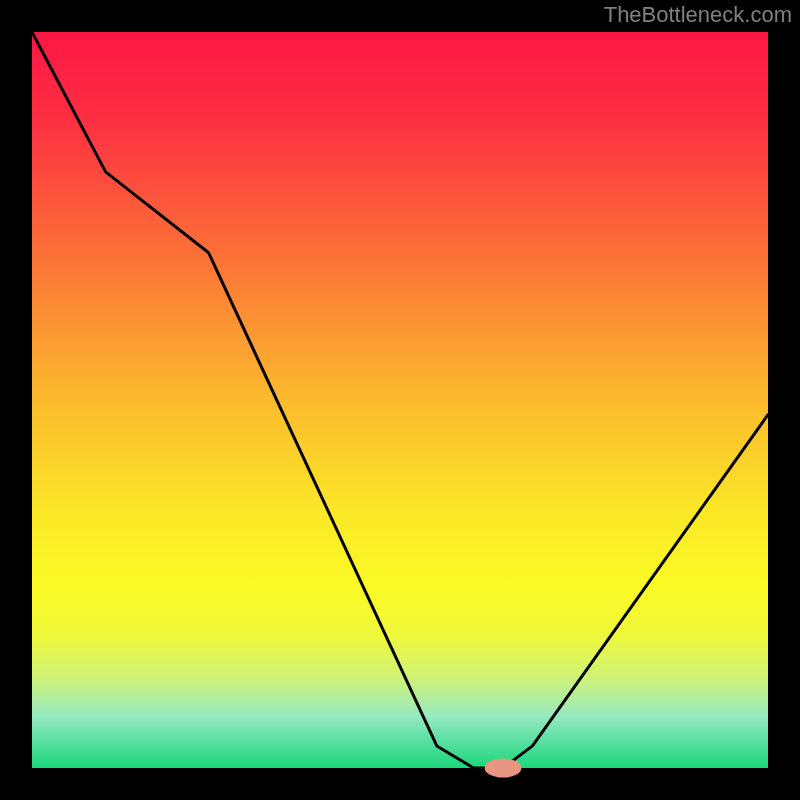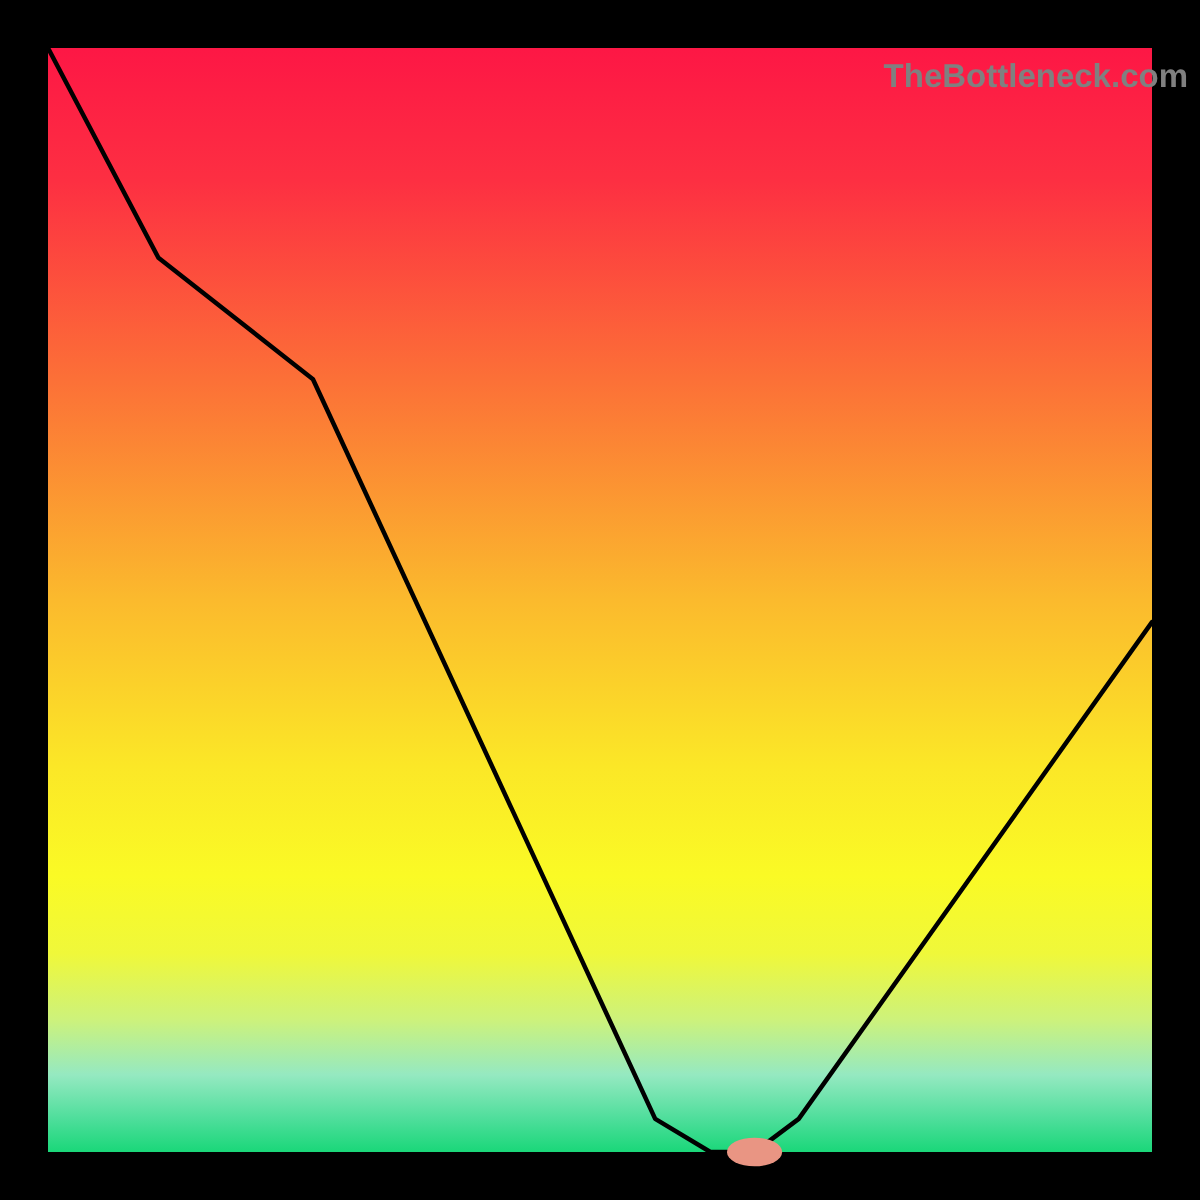--- a/index.html
+++ b/index.html
@@ -15,23 +15,22 @@
     width: 800px;
     height: 800px;
   }
   .watermark {
     position: absolute;
     top: 2px;
     right: 8px;
     color: #808080;
     font-family: Arial, Helvetica, sans-serif;
     font-size: 22px;
-    font-weight: 700;
+    font-weight: 400;
     z-index: 10;
-    margin-top: 36px;
   }
   svg.chart {
     position: absolute;
     top: 0;
     left: 0;
   }
 </style>
 </head>
 <body>
 

